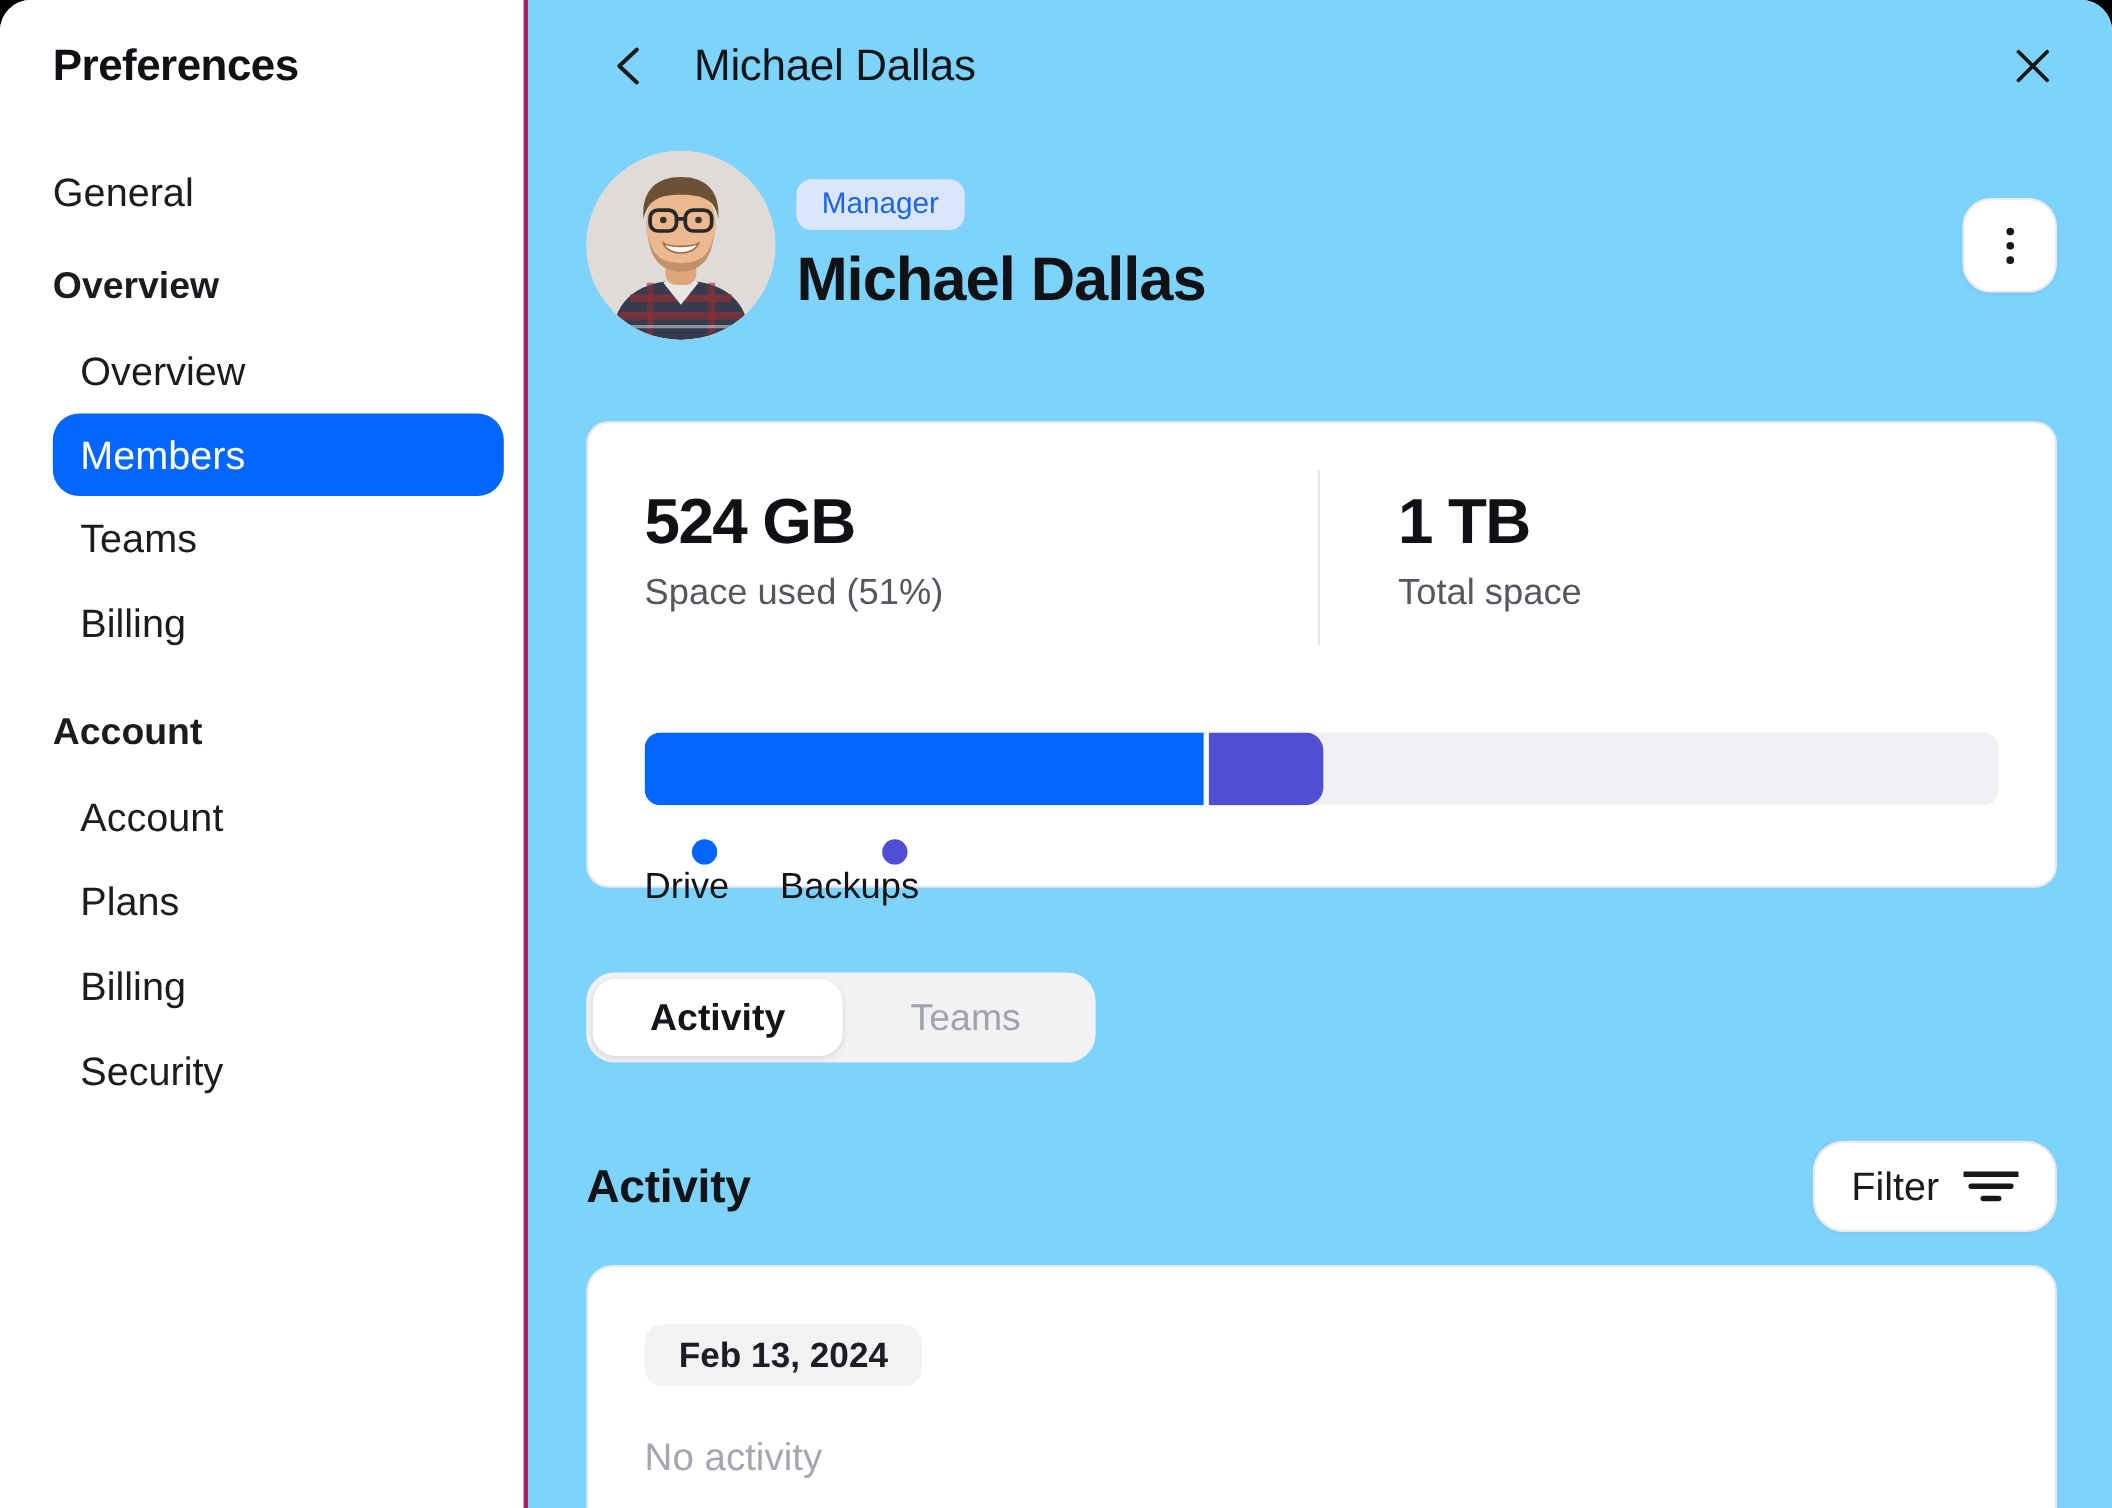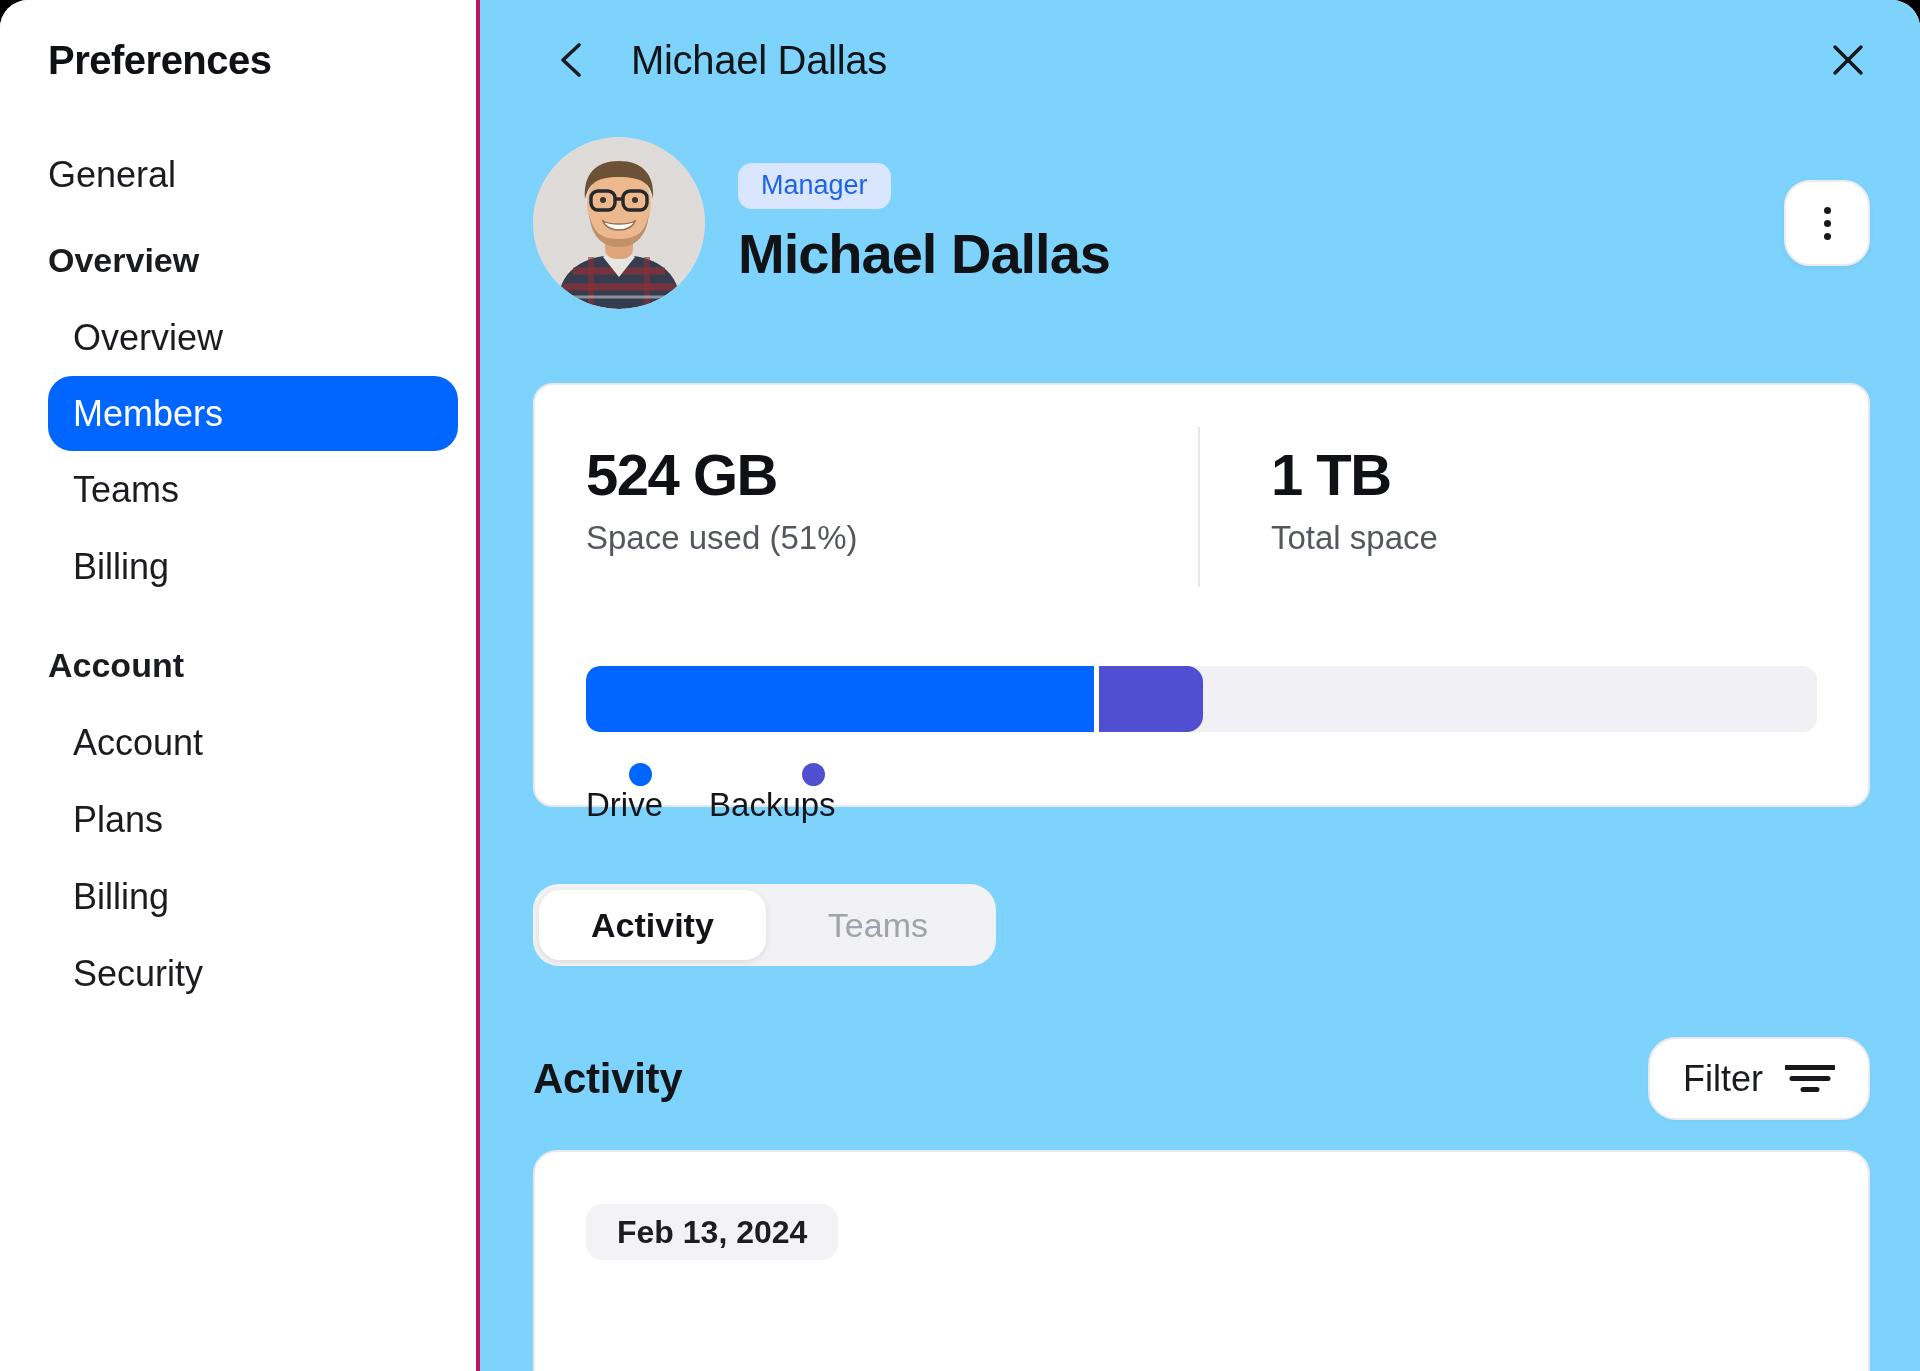--- a/index.html
+++ b/index.html
@@ -31,21 +31,21 @@
     align-items:center; justify-content:center; width:44px; height:44px; padding:0; }
   .back-btn { margin-left:16px; }
   .main-title { font-size:40px; font-weight:500; letter-spacing:-0.3px;
     margin-left:38px; color:#131417; }
   .close-btn { margin-left:auto; }
 
   
   .profile-row { margin-top:17px; display:flex; align-items:center; }
   .avatar { width:172px; height:172px; border-radius:50%; overflow:hidden;
     flex:0 0 172px; background:#dedbd8; }
-  .profile-info { margin-left:33px; }
+  .profile-info { margin-left:19px; }
   .role-badge { display:inline-flex; align-items:center; height:46px;
     padding:0 23px; border-radius:14px; background:#d9e6fd; color:#1c64e8;
     font-size:27px; font-weight:500; }
   .profile-name { margin-top:16px; font-size:56px; font-weight:700;
     letter-spacing:-1px; color:#111215; line-height:1.05; }
   .profile-email { margin-top:12px; font-size:35px; color:#56595f; }
   .kebab-btn { margin-left:auto; width:86px; height:86px; border-radius:26px;
     border:2px solid #ececef; background:#fff; cursor:pointer;
     box-shadow:0 2px 5px rgba(20,20,30,0.05);
     display:flex; flex-direction:column; align-items:center; justify-content:center; gap:6px; }
@@ -242,16 +242,17 @@
           <svg width="50" height="30" viewBox="0 0 50 30">
             <path d="M1 3.5 L49 3.5 M7 14.5 L43 14.5 M18 25.5 L32 25.5" stroke="#17181b" stroke-width="5" stroke-linecap="round"></path>
           </svg>
         </span>
       </button>
     </div>
 
     
     <div class="feed-card">
       <span class="date-badge">Feb 13, 2024</span>
+      <div class="feed-empty">No activity</div>
     </div>
 
   </section>
 </div>
 
 </body></html>

